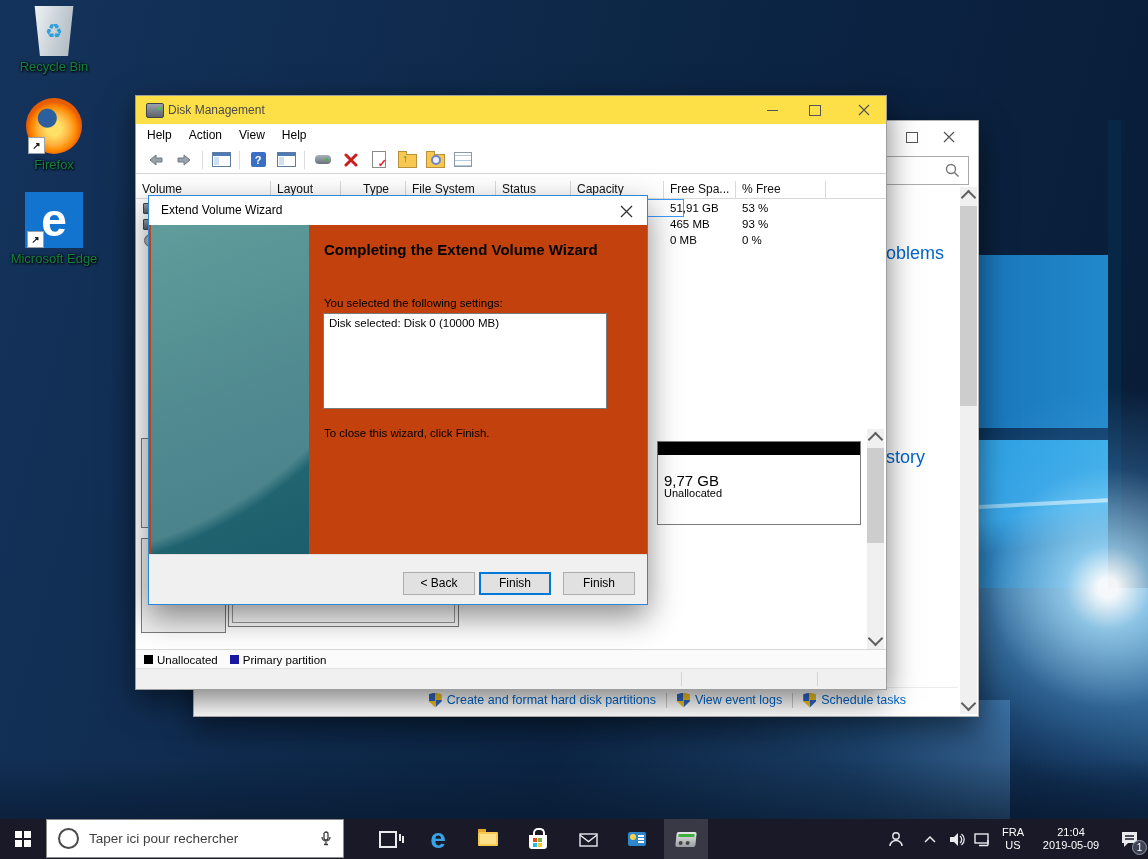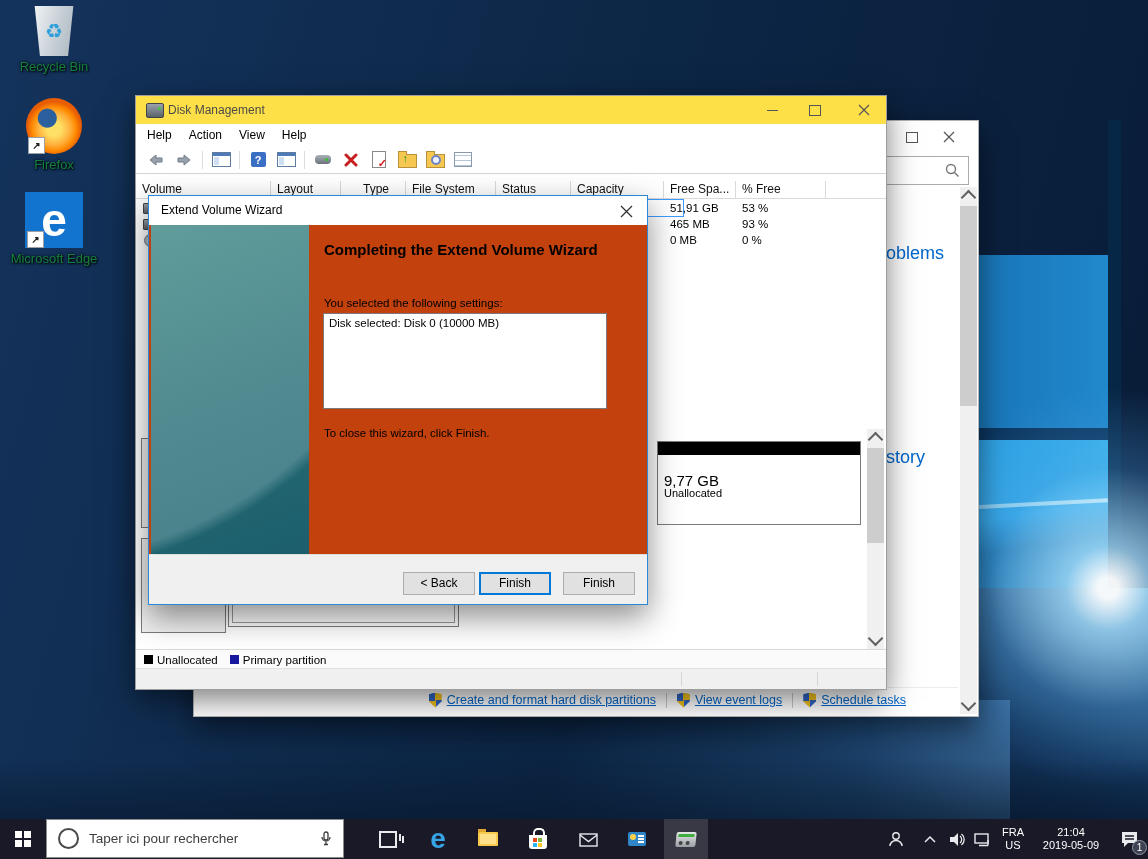--- a/index.html
+++ b/index.html
@@ -49,21 +49,21 @@
   #bgwin .searchbox{position:absolute;left:453px;top:35px;width:320px;height:27px;border:1px solid #ababab;background:#fff;}
   #bgwin .frag{position:absolute;font-size:18px;color:#0066cc;white-space:nowrap;}
   .vscroll{position:absolute;background:#f0f0f0;}
   .vscroll .arrow{position:absolute;left:0;width:100%;height:17px;display:flex;align-items:center;justify-content:center;}
   .vscroll .thumb{position:absolute;left:0;width:100%;background:#cdcdcd;}
   .chev{width:9px;height:9px;border-left:2px solid #606060;border-top:2px solid #606060;}
   .chev.up{transform:translateY(2px) rotate(45deg);}
   .chev.down{transform:translateY(-2px) rotate(225deg);}
   #bgwin .footer-links{position:absolute;left:0;right:20px;bottom:4px;height:24px;display:flex;align-items:center;
       justify-content:flex-end;gap:10px;padding-right:52px;border-top:1px solid #ececec;background:#fff;}
-  .flink{display:flex;align-items:center;gap:5px;font-size:12.5px;color:#0066cc;white-space:nowrap;cursor:pointer;text-decoration:underline;}
+  .flink{display:flex;align-items:center;gap:5px;font-size:12.5px;color:#0066cc;white-space:nowrap;cursor:pointer;}
   .fsep{width:1px;height:15px;background:#c9c9c9;}
   .shield{width:13px;height:15px;clip-path:polygon(50% 0,100% 12%,100% 58%,50% 100%,0 58%,0 12%);
       background:conic-gradient(#f2c21f 0 25%,#2f66c4 0 50%,#f2c21f 0 75%,#2f66c4 0 100%);}
   
   #dmwin{left:135px;top:95px;width:750px;height:593px;border:1px solid #9e9e9e;}
   #dmwin .titlebar{position:absolute;left:0;top:0;right:0;height:28px;background:#fde047;}
   .dm-title{position:absolute;left:32px;top:0;line-height:28px;font-size:12px;color:#4a4a4a;}
   .dm-appicon{position:absolute;left:10px;top:7px;width:16px;height:13px;
       background:linear-gradient(#9aa2ab,#5d636b);border:1px solid #3f444b;border-radius:2px;}
   .dm-appicon:after{content:"";position:absolute;right:2px;top:3px;width:3px;height:3px;background:#38d038;border-radius:50%;}

